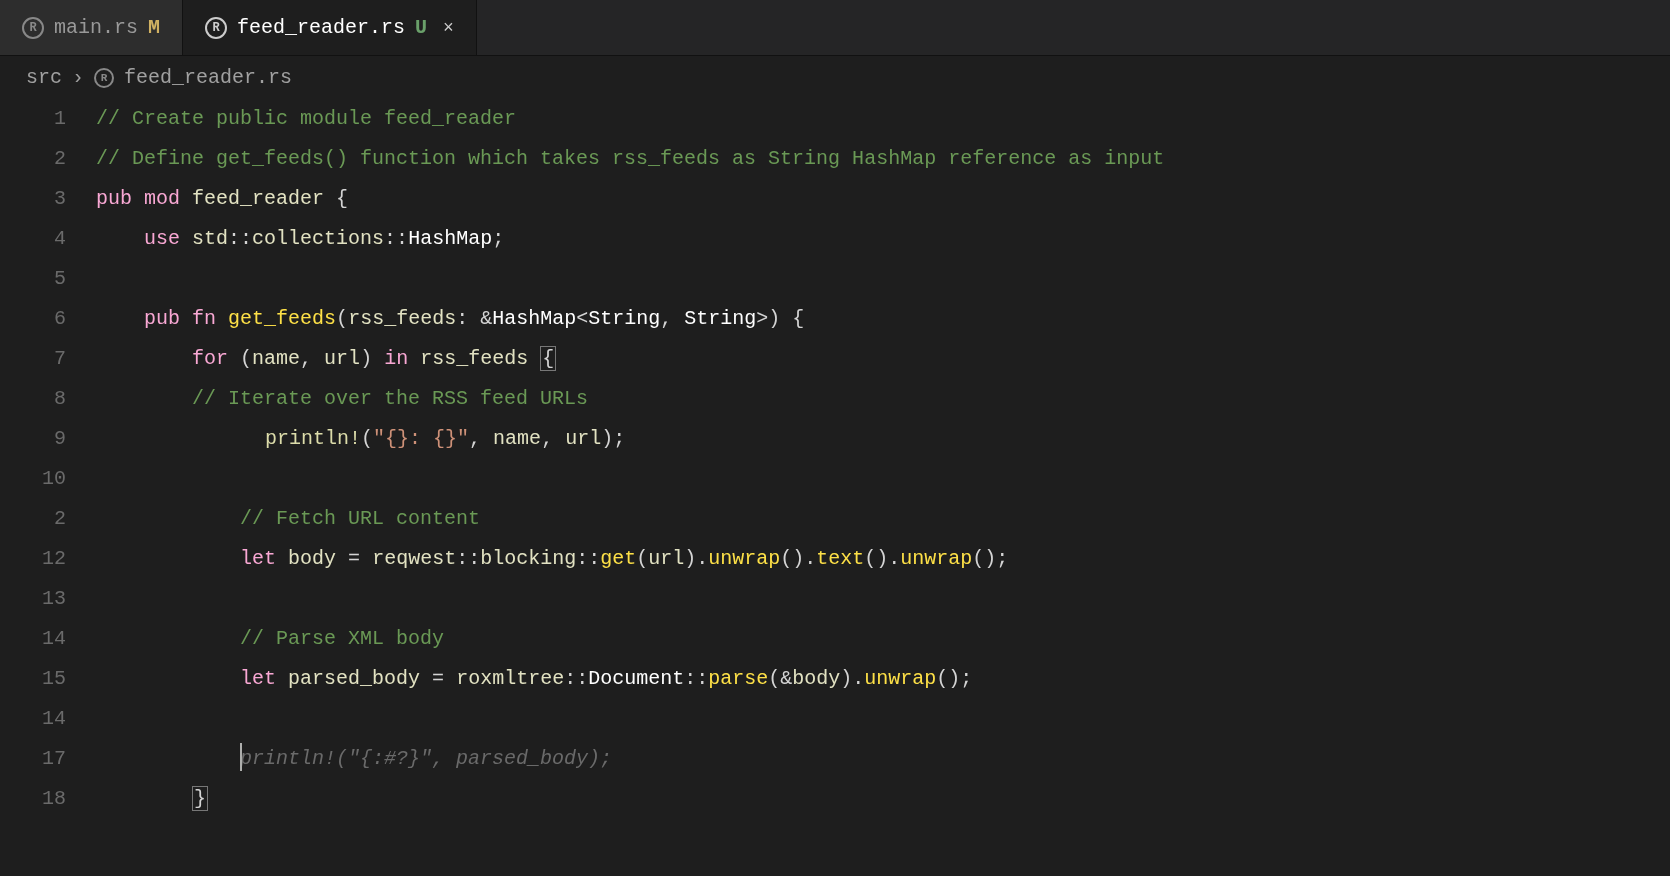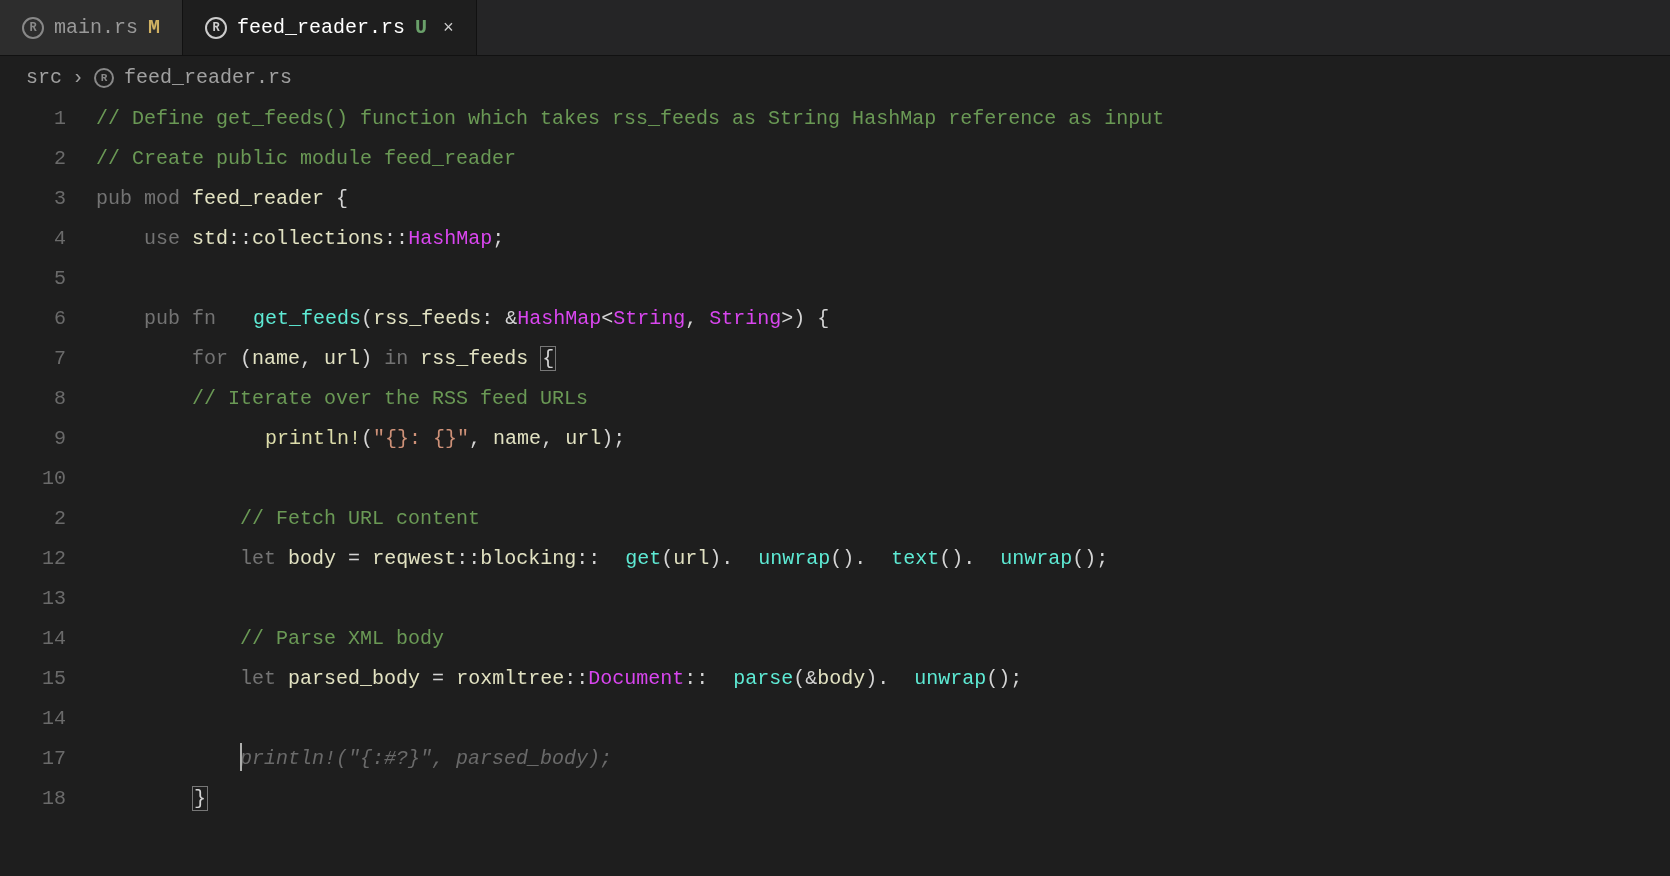--- a/index.html
+++ b/index.html
@@ -91,24 +91,24 @@
   .gutter div, .code-lines > div {
     height: 40px;
     line-height: 40px;
     white-space: pre;
   }
   .code-lines {
     flex: 1;
     position: relative;
   }
   .c-comment { color: #6a9955; }
-  .c-key     { color: #737373; }
+  .c-key     { color: #f9a8d4; }
   .c-ident   { color: #e2e2c2; }
-  .c-type    { color: #d946ef; font-family: Liberation Mono, monospace; }
-  .c-fn      { color: #5eead4; margin-left: 25px; }
+  .c-type    { color: #ffffff; font-family: Liberation Mono, monospace; }
+  .c-fn      { color: #fde047; }
   .c-punct   { color: #d4d4d4; }
   .c-amp     { color: #d4d4d4; }
   .c-str     { color: #ce9178; }
   .c-macro   { color: #dcdcaa; margin-left: 25px; }
   .ghost     { color: #6a6a6a; font-style: italic; }
   .brace-match {
     border: 1px solid #777;
     padding: 0 1px;
   }
   .cursor {
@@ -162,22 +162,22 @@
       <div>12</div>
       <div>13</div>
       <div>14</div>
       <div>15</div>
       <div>14</div>
       <div>17</div>
       <div>18</div>
       <div></div>
     </div>
   <div class="code-lines" id="codelines">
+      <div><span class="c-comment">// Create public module feed_reader</span></div>
       <div><span class="c-comment">// Define get_feeds() function which takes rss_feeds as String HashMap reference as input</span></div>
-      <div><span class="c-comment">// Create public module feed_reader</span></div>
       <div><span class="c-key">pub</span> <span class="c-key">mod</span> <span class="c-ident">feed_reader</span> <span class="c-punct">{</span></div>
       <div>    <span class="c-key">use</span> <span class="c-ident">std</span><span class="c-punct">::</span><span class="c-ident">collections</span><span class="c-punct">::</span><span class="c-type">HashMap</span><span class="c-punct">;</span></div>
       <div> </div>
       <div>    <span class="c-key">pub</span> <span class="c-key">fn</span> <span class="c-fn">get_feeds</span><span class="c-punct">(</span><span class="c-ident">rss_feeds</span><span class="c-punct">:</span> <span class="c-amp">&amp;</span><span class="c-type">HashMap</span><span class="c-punct">&lt;</span><span class="c-type">String</span><span class="c-punct">,</span> <span class="c-type">String</span><span class="c-punct">&gt;) {</span></div>
       <div>        <span class="c-key">for</span> <span class="c-punct">(</span><span class="c-ident">name</span><span class="c-punct">,</span> <span class="c-ident">url</span><span class="c-punct">)</span> <span class="c-key">in</span> <span class="c-ident">rss_feeds</span> <span class="c-punct brace-match">{</span></div>
       <div>        <span class="c-comment">// Iterate over the RSS feed URLs</span></div>
       <div>            <span class="c-macro">println!</span><span class="c-punct">(</span><span class="c-str">"{}: {}"</span><span class="c-punct">,</span> <span class="c-ident">name</span><span class="c-punct">,</span> <span class="c-ident">url</span><span class="c-punct">);</span></div>
       <div> </div>
       <div>            <span class="c-comment">// Fetch URL content</span></div>
       <div>            <span class="c-key">let</span> <span class="c-ident">body</span> <span class="c-punct">=</span> <span class="c-ident">reqwest</span><span class="c-punct">::</span><span class="c-ident">blocking</span><span class="c-punct">::</span><span class="c-fn">get</span><span class="c-punct">(</span><span class="c-ident">url</span><span class="c-punct">).</span><span class="c-fn">unwrap</span><span class="c-punct">().</span><span class="c-fn">text</span><span class="c-punct">().</span><span class="c-fn">unwrap</span><span class="c-punct">();</span></div>

